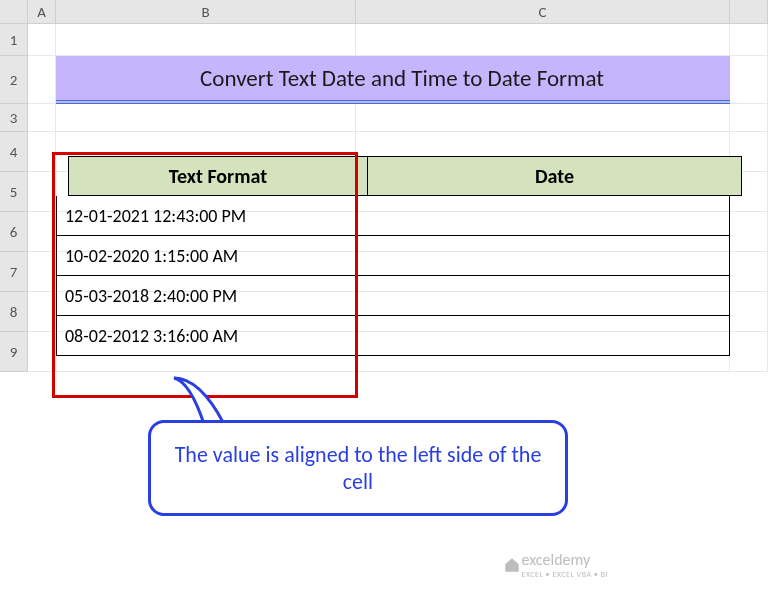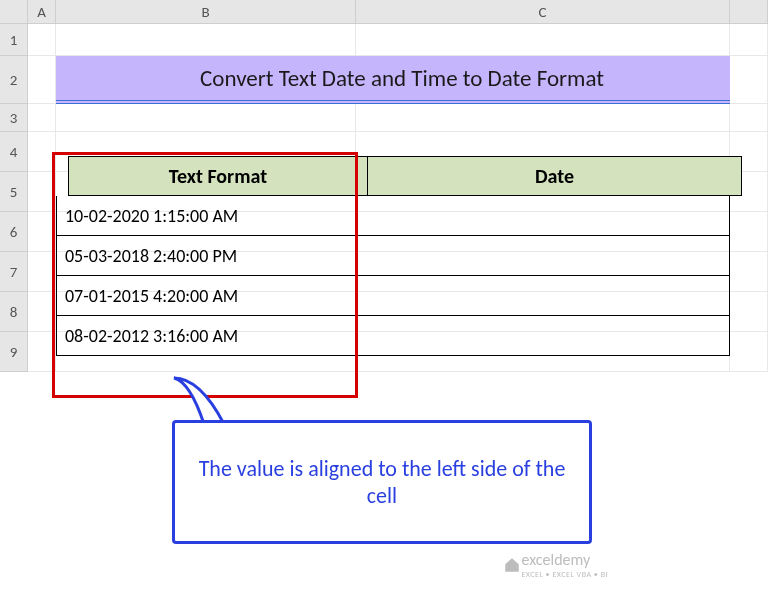--- a/index.html
+++ b/index.html
@@ -54,27 +54,27 @@
     position: absolute;
     left: 52px; top: 152px;
     width: 306px; height: 246px;
     border: 3px solid #d40000;
     pointer-events: none;
   }
 
   .callout {
     position: absolute;
     left: 148px; top: 420px;
-    width: 420px; height: 124px;
+    width: 420px; height: 96px;
     border: 3px solid #2a3fe0;
-    border-radius: 4px;
+    border-radius: 16px;
     background: #fff;
     display: flex; align-items: center; justify-content: center;
     text-align: center; padding: 10px 22px;
-    font-size: 22px; color: #2a3fe0; margin-left: 24px;
+    font-size: 22px; color: #2a3fe0;
   }
   .callout-tail {
     position: absolute;
     left: 170px; top: 374px;
     width: 60px; height: 60px;
     pointer-events: none;
   }
 
   .watermark {
     position: absolute;
@@ -163,29 +163,29 @@
     <div class="cell cC"></div>
     <div class="cell cD"></div>
   </div>
 
   <div class="table-area">
     <div class="t-row">
       <div class="t-head t-headB">Text Format</div>
       <div class="t-head t-headC">Date</div>
     </div>
     <div class="t-row">
+      <div class="t-cell t-cellB">12-01-2021  12:43:00 PM</div>
+      <div class="t-cell t-cellC"></div>
+    </div>
+    <div class="t-row">
       <div class="t-cell t-cellB">10-02-2020  1:15:00 AM</div>
       <div class="t-cell t-cellC"></div>
     </div>
     <div class="t-row">
       <div class="t-cell t-cellB">05-03-2018  2:40:00 PM</div>
-      <div class="t-cell t-cellC"></div>
-    </div>
-    <div class="t-row">
-      <div class="t-cell t-cellB">07-01-2015  4:20:00 AM</div>
       <div class="t-cell t-cellC"></div>
     </div>
     <div class="t-row">
       <div class="t-cell t-cellB">08-02-2012  3:16:00 AM</div>
       <div class="t-cell t-cellC"></div>
     </div>
   </div>
 
   <div class="red-box"></div>
 

